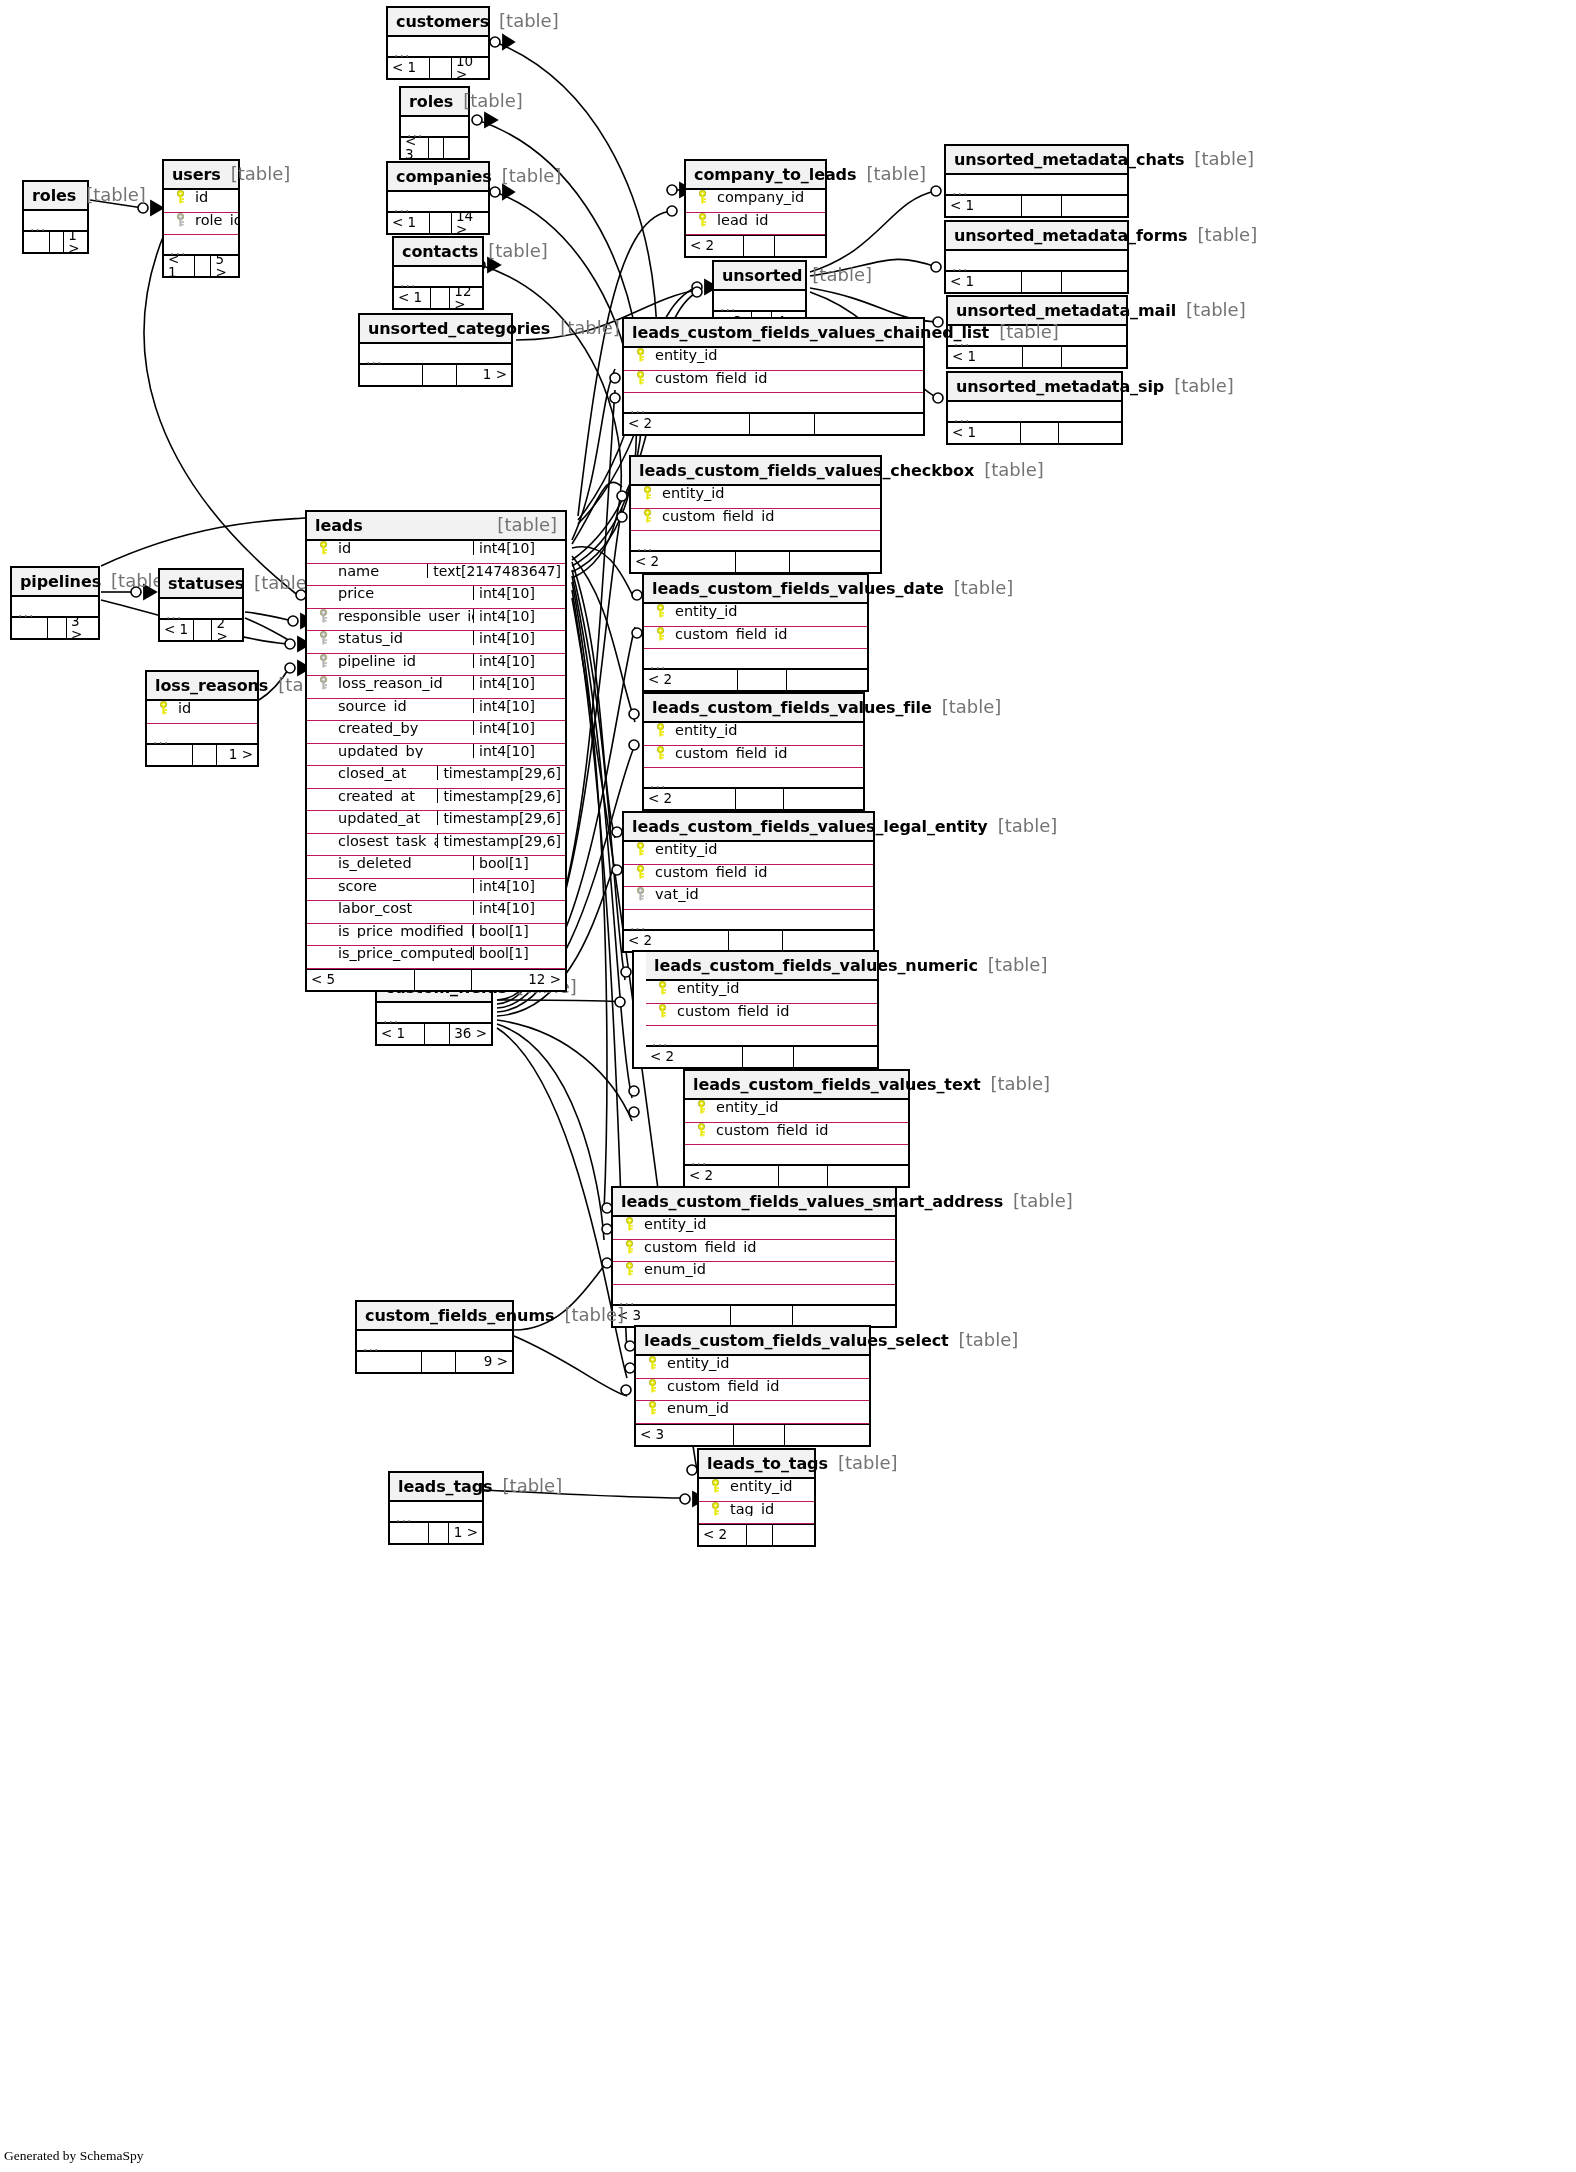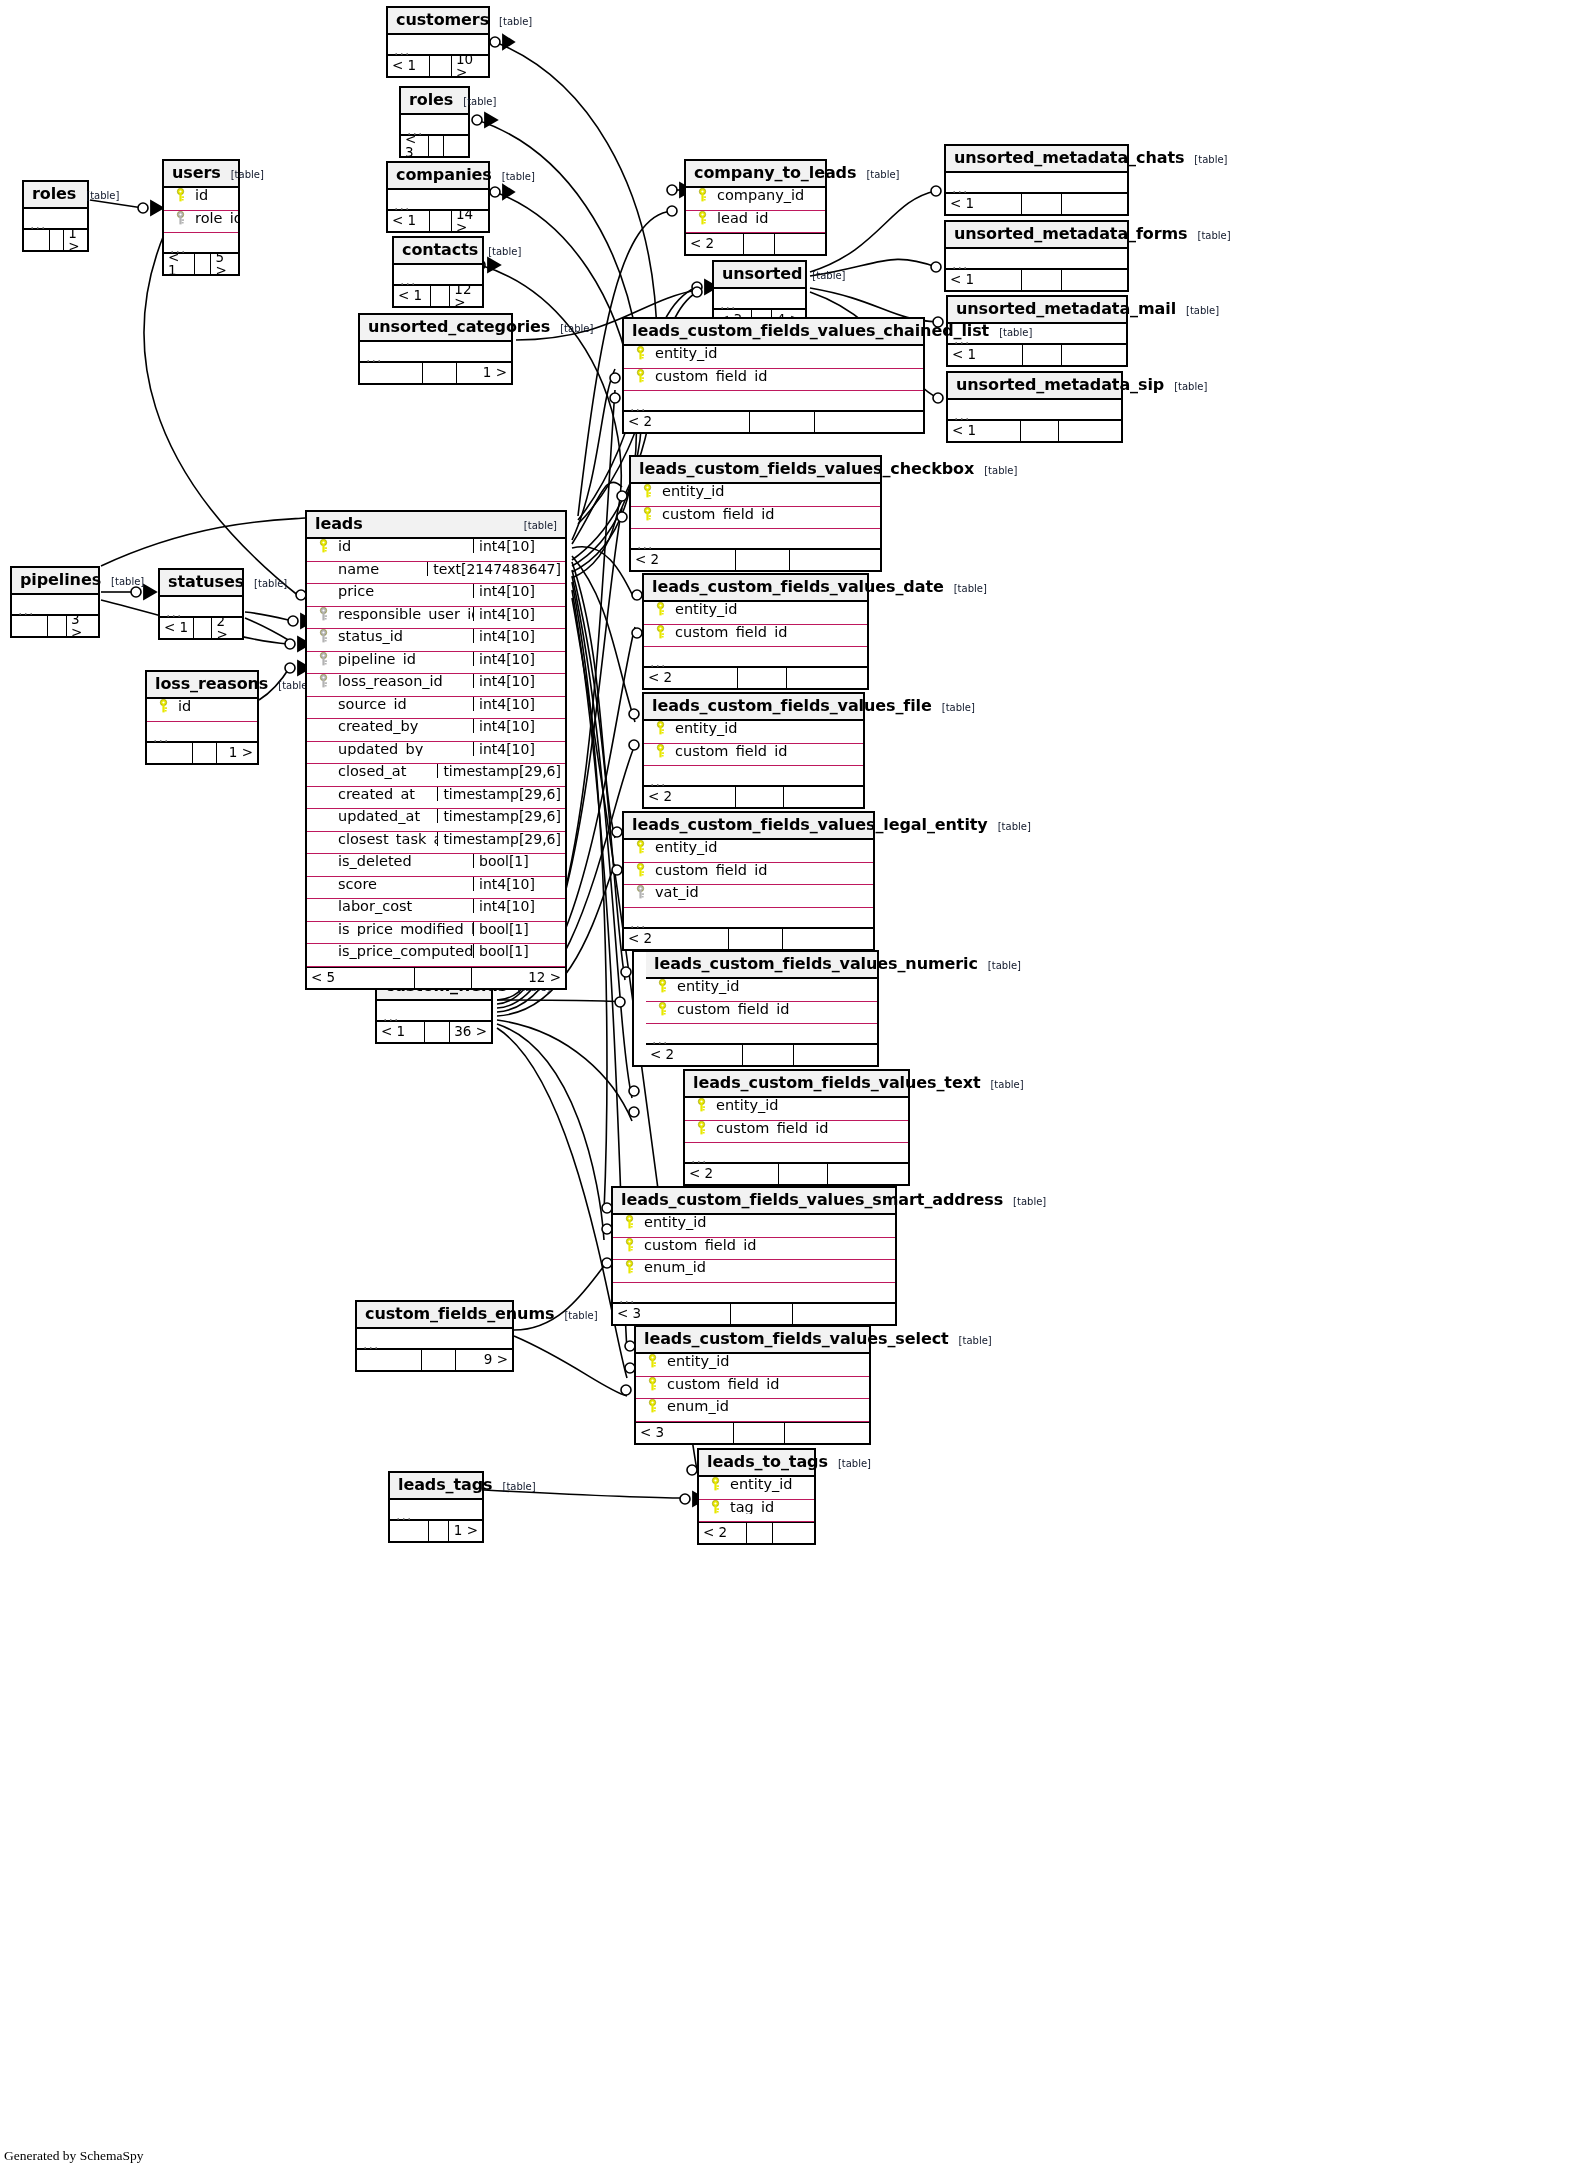--- a/index.html
+++ b/index.html
@@ -43,22 +43,22 @@
     white-space: nowrap;
   }
   .tbl .hdr .tname {
     font-weight: bold;
     font-size: 16px;
     color: #000;
     letter-spacing: -0.1px;
   }
   .tbl .hdr .ttype {
     font-weight: normal;
-    font-size: 10px;
-    color: #0f172a;
+    font-size: 18px;
+    color: #737373;
     padding-left: 10px;
   }
   .row {
     display: flex;
     border-bottom: 1px solid #be185d;
     height: 21.5px;
     align-items: flex-start;
     white-space: nowrap;
   }
   .row:last-child { border-bottom: none; }

